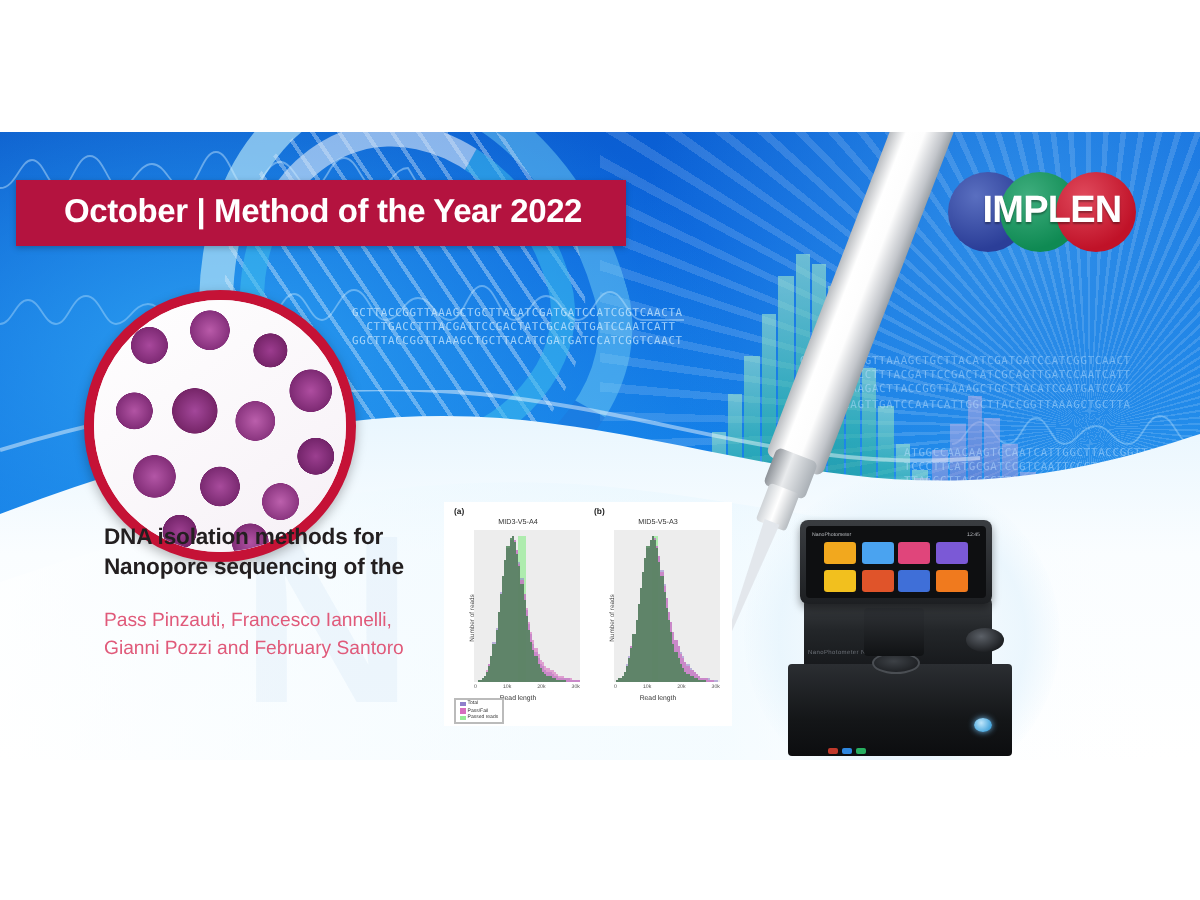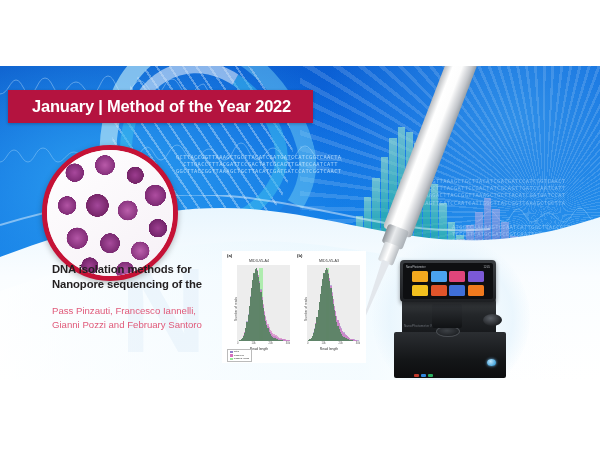--- a/index.html
+++ b/index.html
@@ -580,23 +580,29 @@
         </defs>
         <path d="M0,62 C90,28 170,8 250,14 C340,21 410,52 500,44 C545,40 575,30 600,22 L600,185 L0,185 Z" fill="url(#wg)"></path>
         <path d="M0,96 C110,58 210,40 300,48 C400,57 480,86 600,66 L600,185 L0,185 Z" fill="url(#wg2)"></path>
         <path d="M0,30 C80,6 160,-6 240,2 C330,11 400,42 490,34" fill="none" stroke="rgba(255,255,255,0.45)" stroke-width="2"></path>
       </svg>
     </div>
 
     <div class="watermark">N</div>
 
     <div class="red-banner">
-      <span class="txt">January | Method of the Year 2022</span>
-    </div>
-
+      <span class="txt">October | Method of the Year 2022</span>
+    </div>
+
+    <div class="logo">
+      <span class="dot d-blue"></span>
+      <span class="dot d-green"></span>
+      <span class="dot d-red"></span>
+      <span class="word">IMPLEN</span>
+    </div>
 
     <div class="pipette">
       <span class="pip-body"></span>
       <span class="pip-collar"></span>
       <span class="pip-cone"></span>
       <span class="pip-tip"></span>
     </div>
 
     <div class="bact">
       <span class="cells"></span>

